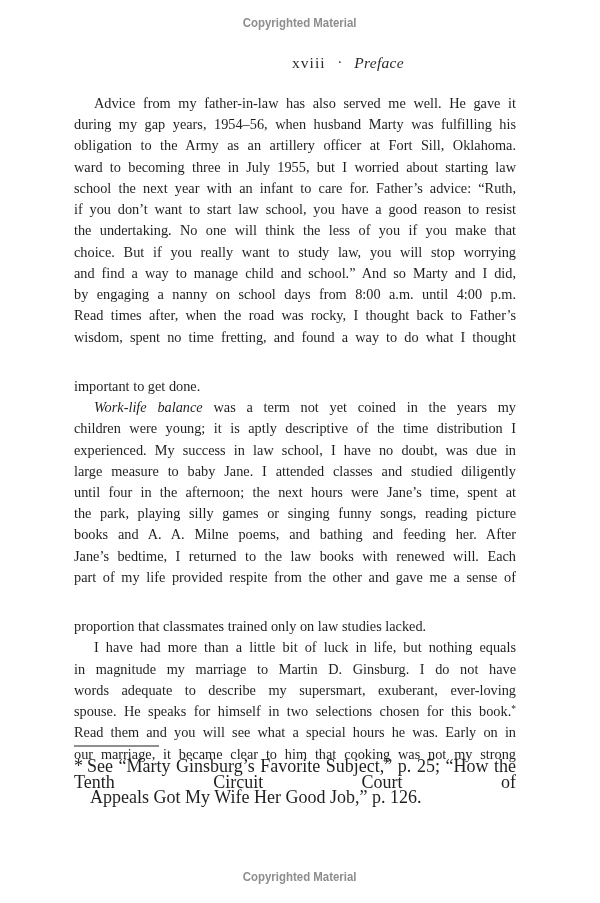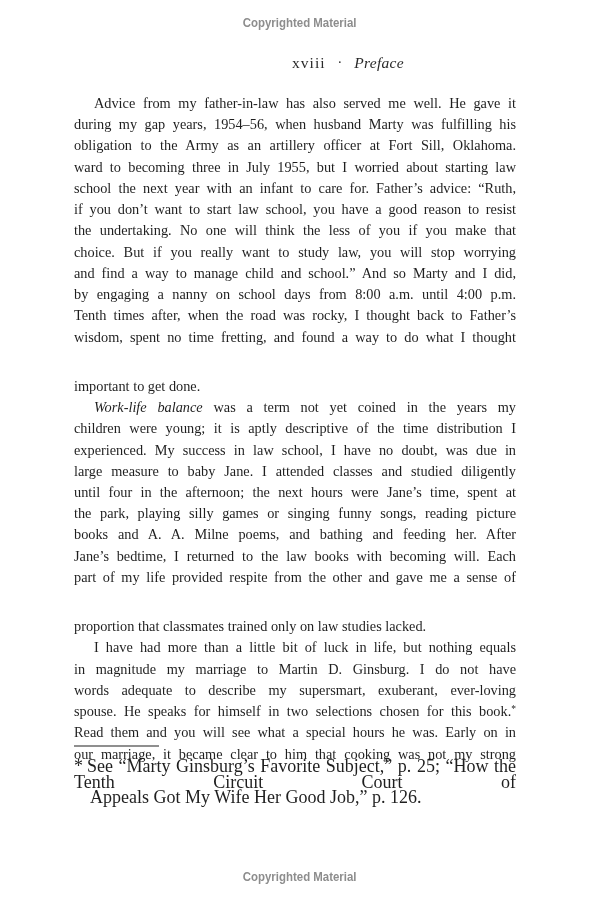--- a/index.html
+++ b/index.html
@@ -101,33 +101,33 @@
         <div class="line indent"><span>Advice from my father-in-law has also served me well. He gave it</span></div>
         <div class="line"><span>during my gap years, 1954–56, when husband Marty was fulfilling his</span></div>
         <div class="line"><span>obligation to the Army as an artillery officer at Fort Sill, Oklahoma.</span></div>
         <div class="line"><span>ward to becoming three in July 1955, but I worried about starting law</span></div>
         <div class="line"><span>school the next year with an infant to care for. Father’s advice: “Ruth,</span></div>
         <div class="line"><span>if you don’t want to start law school, you have a good reason to resist</span></div>
         <div class="line"><span>the undertaking. No one will think the less of you if you make that</span></div>
         <div class="line"><span>choice. But if you really want to study law, you will stop worrying</span></div>
         <div class="line"><span>and find a way to manage child and school.” And so Marty and I did,</span></div>
         <div class="line"><span>by engaging a nanny on school days from 8:00 a.m. until 4:00 p.m.</span></div>
-        <div class="line"><span>Tenth times after, when the road was rocky, I thought back to Father’s</span></div>
+        <div class="line"><span>Read times after, when the road was rocky, I thought back to Father’s</span></div>
         <div class="line"><span>wisdom, spent no time fretting, and found a way to do what I thought</span></div>
         <div class="line no-just"><span>important to get done.</span></div>
       </div>
       <div>
         <div class="line indent"><span class="ital">Work-life balance</span><span> was a term not yet coined in the years my</span></div>
         <div class="line"><span>children were young; it is aptly descriptive of the time distribution I</span></div>
         <div class="line"><span>experienced. My success in law school, I have no doubt, was due in</span></div>
         <div class="line"><span>large measure to baby Jane. I attended classes and studied diligently</span></div>
         <div class="line"><span>until four in the afternoon; the next hours were Jane’s time, spent at</span></div>
         <div class="line"><span>the park, playing silly games or singing funny songs, reading picture</span></div>
         <div class="line"><span>books and A. A. Milne poems, and bathing and feeding her. After</span></div>
-        <div class="line"><span>Jane’s bedtime, I returned to the law books with becoming will. Each</span></div>
+        <div class="line"><span>Jane’s bedtime, I returned to the law books with renewed will. Each</span></div>
         <div class="line"><span>part of my life provided respite from the other and gave me a sense of</span></div>
         <div class="line no-just"><span>proportion that classmates trained only on law studies lacked.</span></div>
       </div>
       <div>
         <div class="line indent"><span>I have had more than a little bit of luck in life, but nothing equals</span></div>
         <div class="line"><span>in magnitude my marriage to Martin D. Ginsburg. I do not have</span></div>
         <div class="line"><span>words adequate to describe my supersmart, exuberant, ever-loving</span></div>
         <div class="line"><span>spouse. He speaks for himself in two selections chosen for this book.</span><sup class="star">*</sup></div>
         <div class="line"><span>Read them and you will see what a special hours he was. Early on in</span></div>
         <div class="line"><span>our marriage, it became clear to him that cooking was not my strong</span></div>

